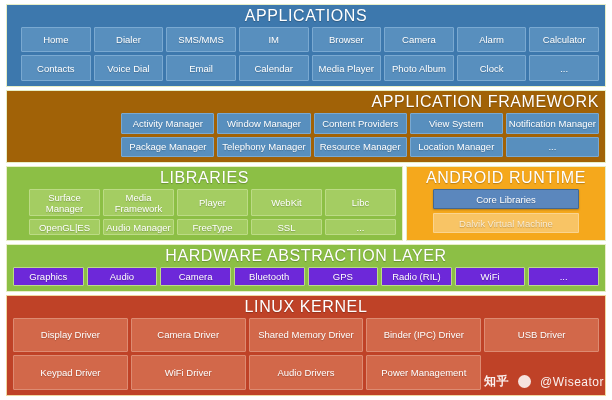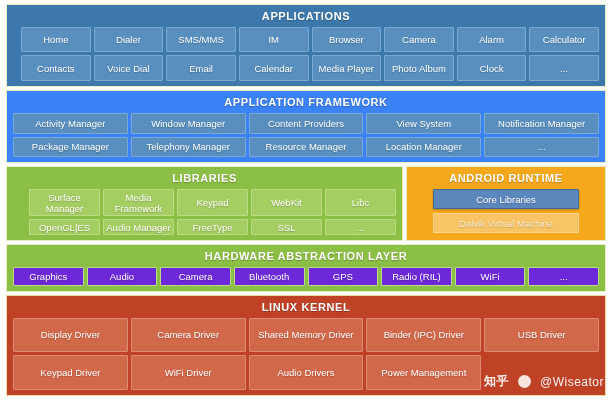--- a/index.html
+++ b/index.html
@@ -29,22 +29,22 @@
   .layer {
     box-sizing: border-box;
     border: 1px solid #e8eec6;
     padding: 3px 6px 5px 6px;
     display: flex;
     flex-direction: column;
   }
   .layer-title {
     text-align: center;
     color: #ffffff;
-    font-weight: bold;
-    font-size: 11px;
+    font-weight: normal;
+    font-size: 16px;
     letter-spacing: 0.6px;
     line-height: 16px;
     text-shadow: 0 1px 1px rgba(0,0,0,0.25);
     margin-bottom: 3px;
   }
   .grid {
     display: grid;
     gap: 3px;
     flex: 1;
   }
@@ -68,22 +68,23 @@
     height: 88px;
   }
   #applications .grid { grid-template-columns: repeat(8, 1fr); padding-left: 8px; }
   #applications .cell {
     background: #588fbe;
     border: 1px solid #7aa9d1;
   }
 
   
   #application-framework {
-    background: #3b82f6;
+    background: #a16207;
     height: 78px;
+    align-items: flex-end;
   }
   #application-framework .grid { grid-template-columns: repeat(5, 1fr); }
   #application-framework .cell {
     background: #588fbe;
     border: 1px solid #7aa9d1;
   }
 
   
   #mid-row {
     display: flex;
@@ -226,21 +227,21 @@
     </div>
   </section>
 
   <div id="mid-row">
 
     <section class="layer" id="libraries">
       <div class="layer-title">LIBRARIES</div>
       <div class="grid">
         <div class="cell">Surface Manager</div>
         <div class="cell">Media Framework</div>
-        <div class="cell">Keypad</div>
+        <div class="cell">Player</div>
         <div class="cell">WebKit</div>
         <div class="cell">Libc</div>
         <div class="cell">OpenGL|ES</div>
         <div class="cell">Audio Manager</div>
         <div class="cell">FreeType</div>
         <div class="cell">SSL</div>
         <div class="cell">...</div>
       </div>
     </section>
 

